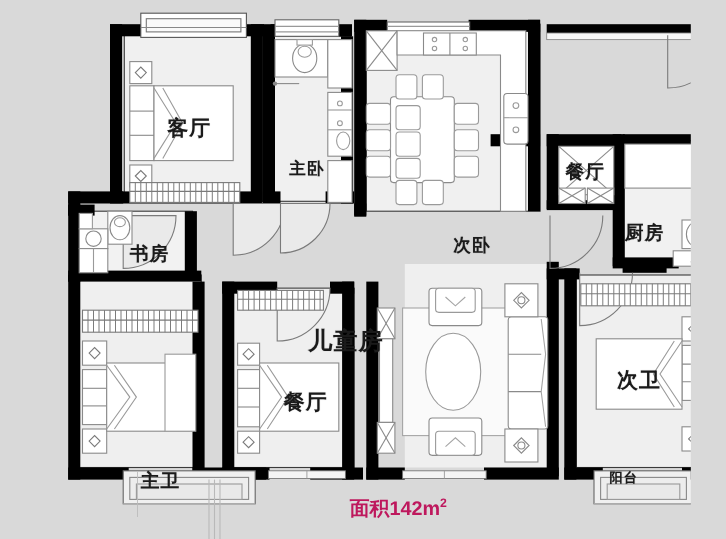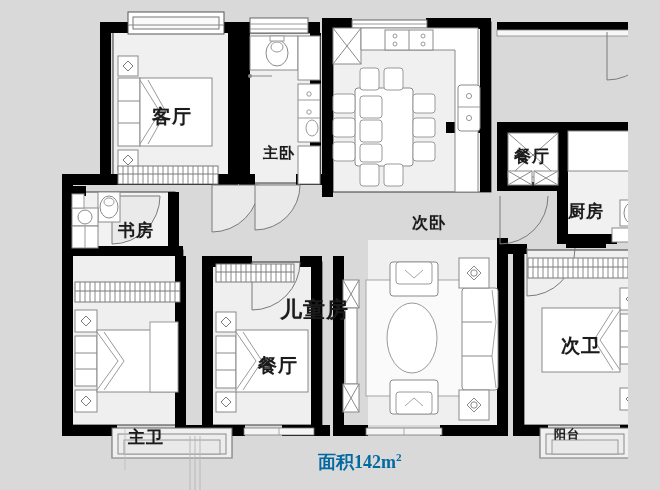--- a/index.html
+++ b/index.html
@@ -15,24 +15,24 @@
     position:absolute;
     color:#1a1a1a;
     font-weight:700;
     white-space:nowrap;
     letter-spacing:1px;
     font-family:"DejaVu Sans","Liberation Sans",sans-serif;
     text-shadow:0 0 1px rgba(0,0,0,.25);
   }
   .area-label{
     position:absolute;
-    color:#0369a1;
+    color:#be185d;
     font-weight:700;
     white-space:nowrap;
-    font-family:Liberation Serif, serif;
+    font-family:Liberation Sans, sans-serif;
   }
   .area-label sup{font-size:.62em;vertical-align:super;}
 </style>
 </head>
 <body>
 
 <div id="plan">
 
   <svg width="660" height="490" viewBox="0 0 660 490">
 

